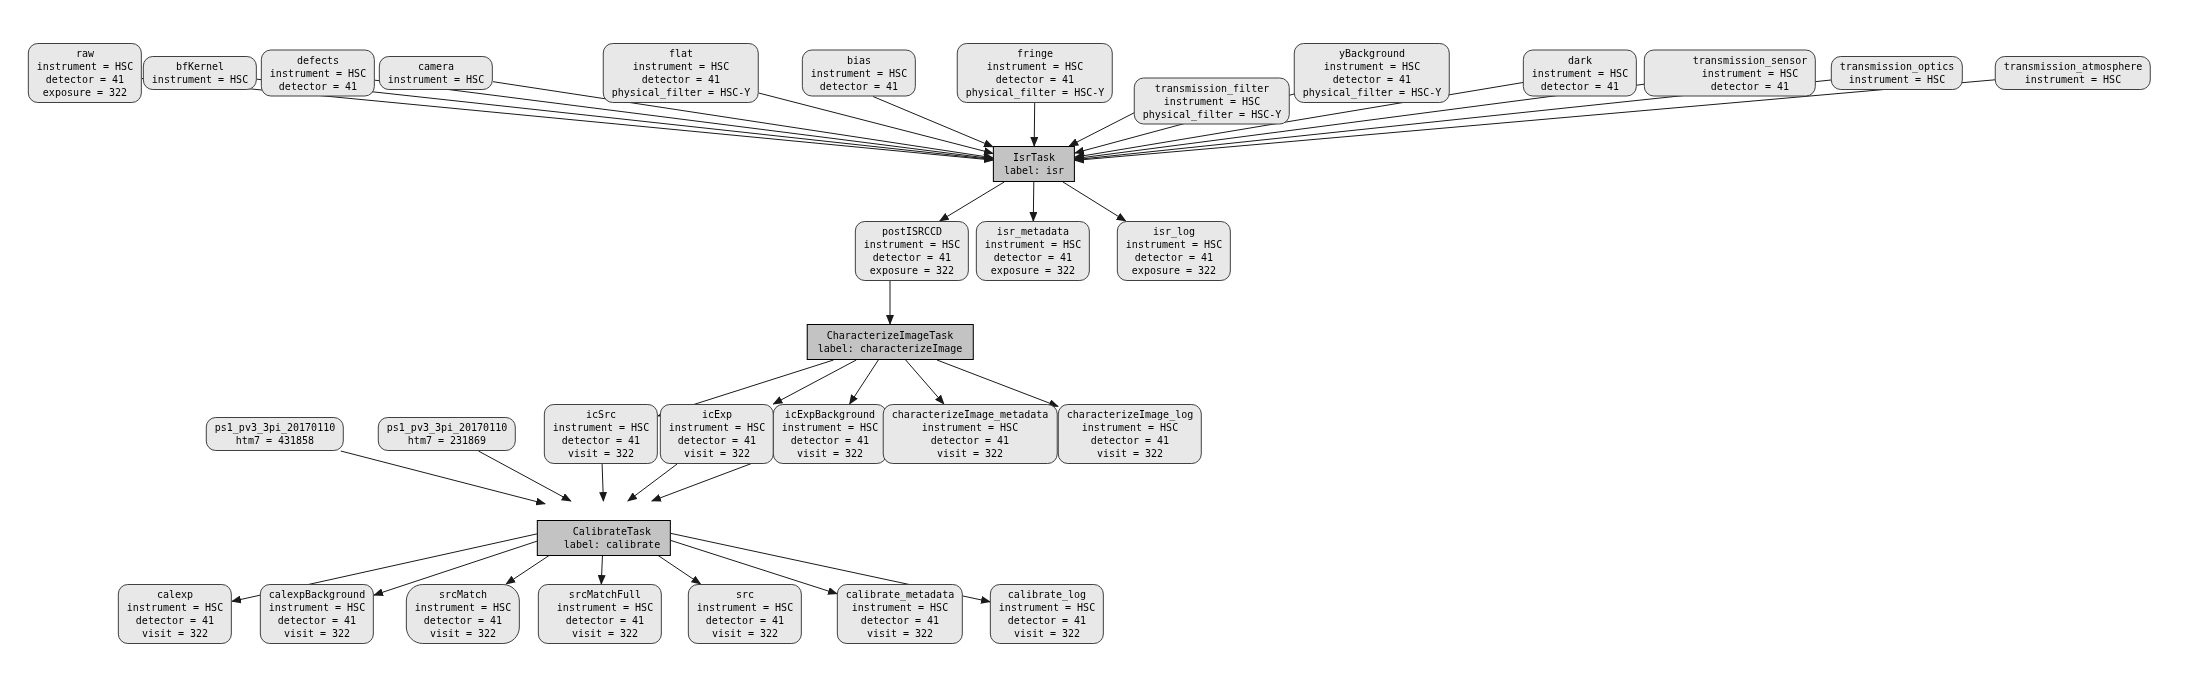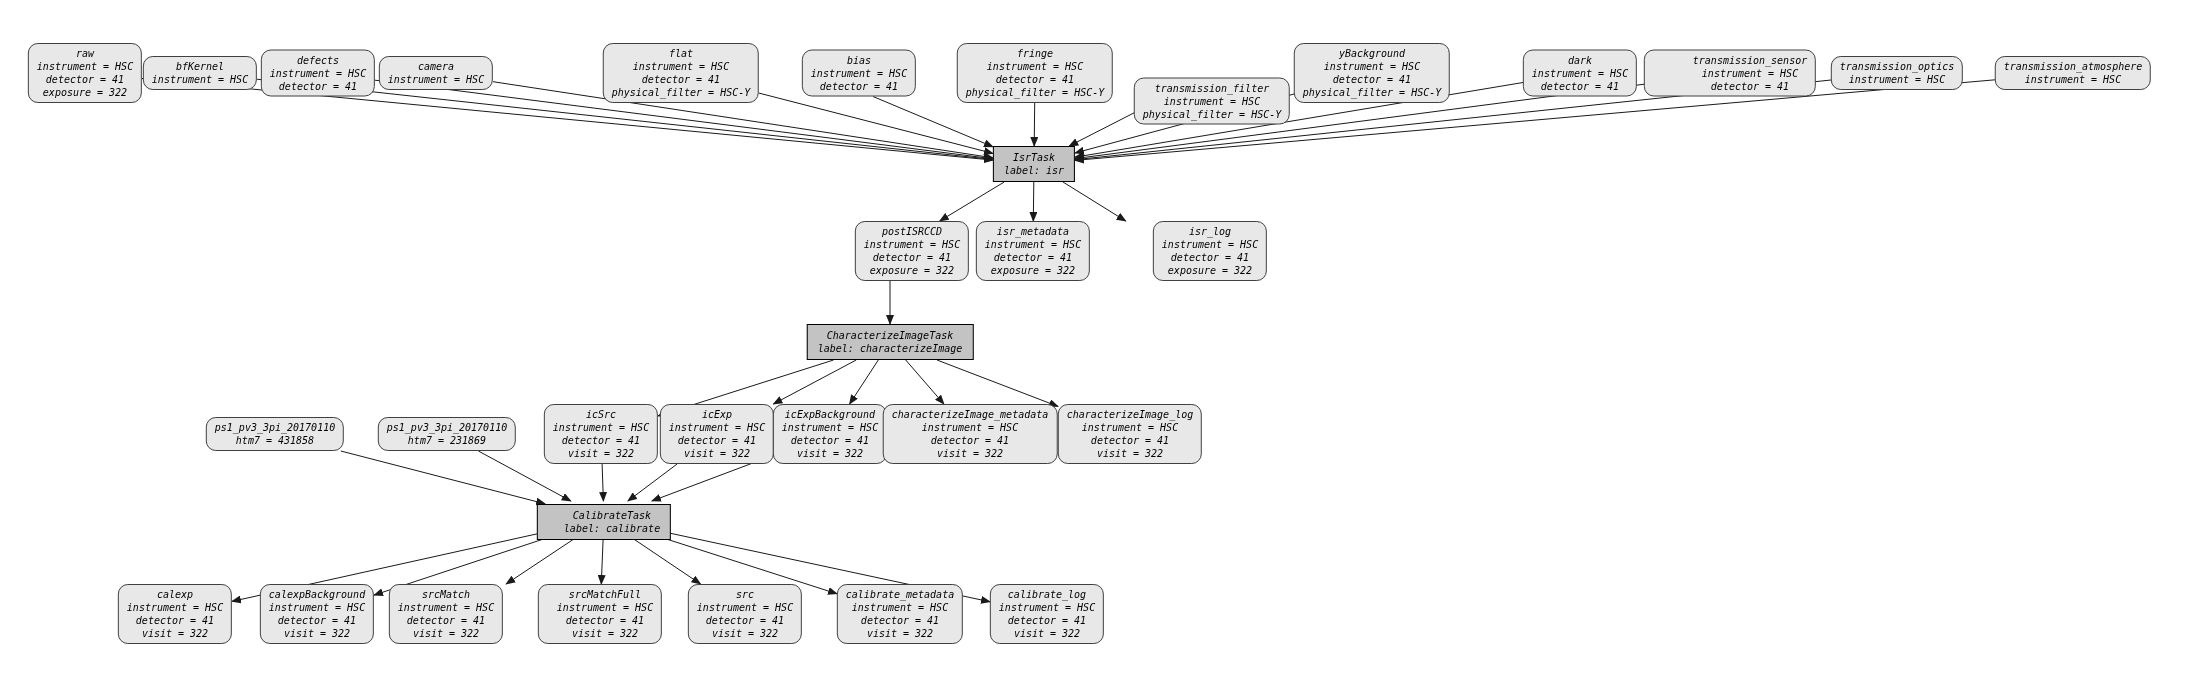--- a/index.html
+++ b/index.html
@@ -3,21 +3,20 @@
 <meta charset="utf-8">
 <style>
   html, body { margin: 0; padding: 0; background: #ffffff; }
   #stage {
     position: relative;
     width: 2199px;
     height: 682px;
     background: var(--bg, #ffffff);
     font-family: "DejaVu Sans Mono", "Liberation Mono", monospace;
     overflow: hidden;
-    font-style: italic;
   }
   #edge-layer {
     position: absolute;
     left: 0; top: 0;
     width: 2199px; height: 682px;
     pointer-events: none;
   }
   .node {
     position: absolute;
     transform: translate(-50%, -50%);
@@ -164,21 +163,21 @@
         <div class="node-attr">instrument = HSC</div>
         <div class="node-attr">detector = 41</div>
         <div class="node-attr">exposure = 322</div>
       </div>
       <div class="node dataset" style="left: 1033px; top: 251px;">
         <div class="node-title">isr_metadata</div>
         <div class="node-attr">instrument = HSC</div>
         <div class="node-attr">detector = 41</div>
         <div class="node-attr">exposure = 322</div>
       </div>
-      <div class="node dataset" style="left: 1210px; top: 251px;">
+      <div class="node dataset" style="left: 1174px; top: 251px;">
         <div class="node-title">isr_log</div>
         <div class="node-attr">instrument = HSC</div>
         <div class="node-attr">detector = 41</div>
         <div class="node-attr">exposure = 322</div>
       </div>
       <div class="node task" style="left: 890px; top: 342px;">
         <div class="node-title">CharacterizeImageTask</div>
         <div class="node-attr">label: characterizeImage</div>
       </div>
       <div class="node dataset" style="left: 275px; top: 434px;">
@@ -212,37 +211,37 @@
         <div class="node-attr">instrument = HSC</div>
         <div class="node-attr">detector = 41</div>
         <div class="node-attr">visit = 322</div>
       </div>
       <div class="node dataset" style="left: 1130px; top: 434px;">
         <div class="node-title">characterizeImage_log</div>
         <div class="node-attr">instrument = HSC</div>
         <div class="node-attr">detector = 41</div>
         <div class="node-attr">visit = 322</div>
       </div>
-      <div class="node task" style="left: 604px; top: 522px; padding-left: 26px;">
+      <div class="node task" style="left: 604px; top: 538px; padding-left: 26px;">
         <div class="node-title">CalibrateTask</div>
         <div class="node-attr">label: calibrate</div>
       </div>
       <div class="node dataset" style="left: 175px; top: 614px;">
         <div class="node-title">calexp</div>
         <div class="node-attr">instrument = HSC</div>
         <div class="node-attr">detector = 41</div>
         <div class="node-attr">visit = 322</div>
       </div>
       <div class="node dataset" style="left: 317px; top: 614px;">
         <div class="node-title">calexpBackground</div>
         <div class="node-attr">instrument = HSC</div>
         <div class="node-attr">detector = 41</div>
         <div class="node-attr">visit = 322</div>
       </div>
-      <div class="node dataset" style="left: 446px; top: 614px;">
+      <div class="node dataset" style="left: 463px; top: 614px; border-radius: 17px;">
         <div class="node-title">srcMatch</div>
         <div class="node-attr">instrument = HSC</div>
         <div class="node-attr">detector = 41</div>
         <div class="node-attr">visit = 322</div>
       </div>
       <div class="node dataset" style="left: 600px; top: 614px; padding-left: 18px;">
         <div class="node-title">srcMatchFull</div>
         <div class="node-attr">instrument = HSC</div>
         <div class="node-attr">detector = 41</div>
         <div class="node-attr">visit = 322</div>

